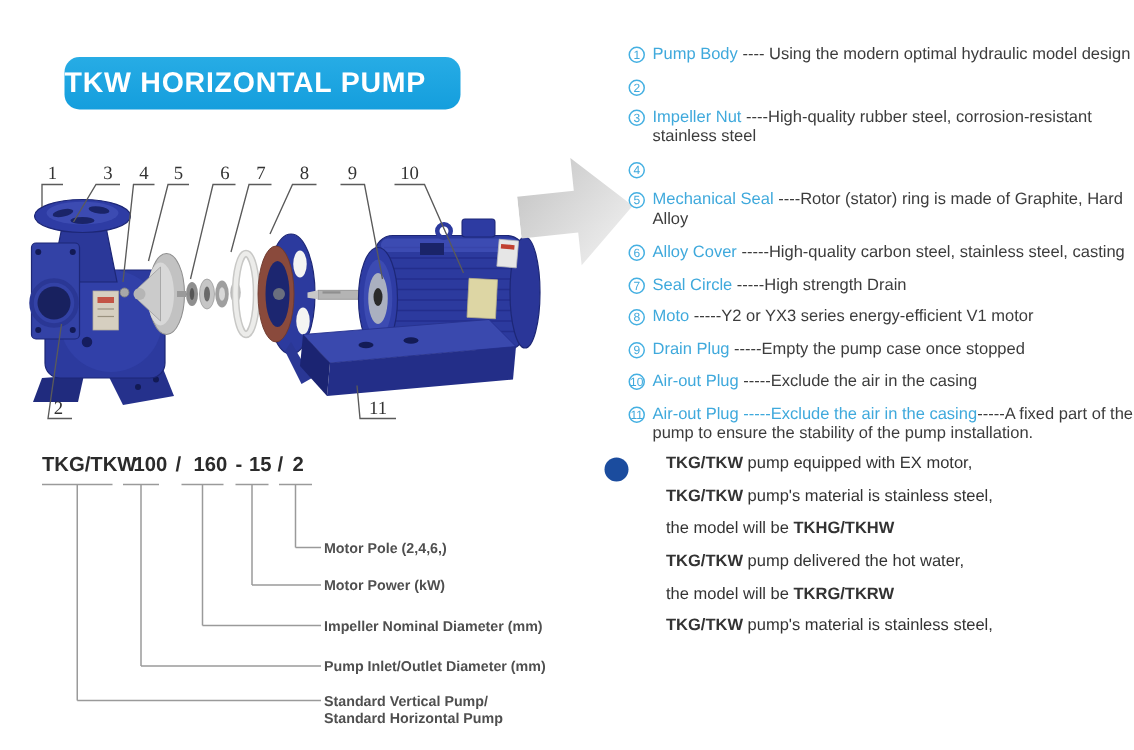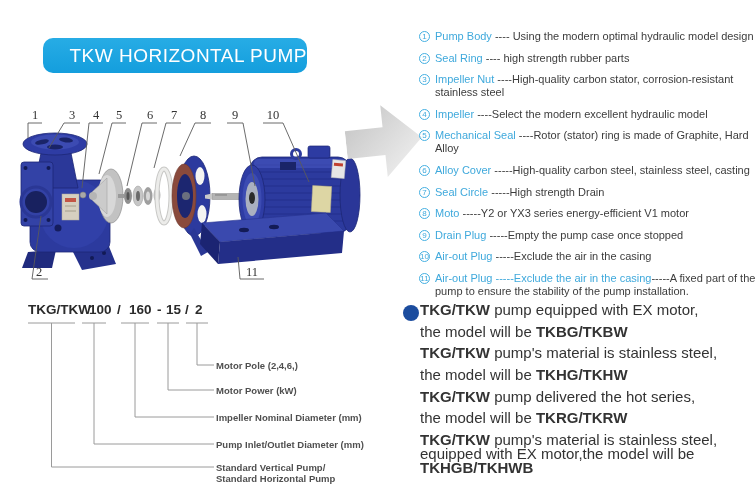--- a/index.html
+++ b/index.html
@@ -7,22 +7,22 @@
   body {
     position: relative; overflow: hidden; background:#ffffff;
     font-family:"Liberation Sans", sans-serif;
   }
   .abs { position:absolute; }
 
   
   .banner {
     left:43px; top:38px; width:264px; height:35px;
     background:linear-gradient(180deg,#27ace5,#149edd);
-    border-radius:10px; display:flex; align-items:center; justify-content:flex-end;
-    color:#fff; font-weight:normal; font-size:19px; letter-spacing:.5px;
+    border-radius:10px; display:flex; align-items:center; justify-content:flex-start;
+    color:#fff; font-weight:bold; font-size:19px; letter-spacing:.5px;
   }
 
   
   .diagram { left:12px; top:102px; }
   .arrow-wrap { left:346px; top:97px; transform:rotate(-6deg); }
 
   
   .parts-list { left:419px; top:30px; width:337px; }
   .part-item { display:flex; gap:5px; margin-bottom:8.6px; font-size:11px; line-height:13px; color:#3c3c3c; }
   .circ {
@@ -32,21 +32,21 @@
   }
   .pname { color:#3fa9dc;text-align:center; }
   .pdesc { color:#3c3c3c; }
 
   
   .model { left:18px; top:294px; }
 
   
   .variants { left:400px; top:303px; width:356px; }
   .bullet { position:absolute; left:3px; top:2px; width:16px; height:16px; border-radius:50%; background:#1b4c9e; }
-  .vline { margin-left:20px; font-size:15px; line-height:13.5px; color:#333; margin-bottom:8.2px; }
+  .vline { margin-left:44px; font-size:11px; line-height:13.5px; color:#333; margin-bottom:8.2px; }
   .vline.tight { margin-bottom:0.5px; }
   .vb { font-weight:bold; }
 
   
   text.callout-num { font-family:"Liberation Serif", serif; font-size:12.5px; fill:#333; }
   text.code-part { font-family:"Liberation Sans", sans-serif; font-size:13.5px; font-weight:bold; fill:#2b2b2b; }
   text.code-label { font-family:"Liberation Sans", sans-serif; font-size:9.5px; font-weight:bold; fill:#4f4f4f; }
 </style>
 </head>
 <body>
@@ -200,29 +200,27 @@
   <polygon points="0,30 38,30 38,8 76,44 38,80 38,58 0,58" fill="url(#agrad)"></polygon>
 </svg>
 
 <div class="abs parts-list" id="parts-list">
     <div class="part-item">
       <span class="circ">1</span>
       <span><span class="pname">Pump Body</span><span class="pdesc"> ---- Using the modern optimal hydraulic model design</span></span>
     </div>
     <div class="part-item">
       <span class="circ">2</span>
-      <span><span class="pname">Seal Ring</span><span class="pdesc"> ---- high strength rubber parts</span></span>
     </div>
     <div class="part-item">
       <span class="circ">3</span>
-      <span><span class="pname">Impeller Nut</span><span class="pdesc"> ----High-quality carbon stator, corrosion-resistant stainless steel</span></span>
+      <span><span class="pname">Impeller Nut</span><span class="pdesc"> ----High-quality rubber steel, corrosion-resistant stainless steel</span></span>
     </div>
     <div class="part-item">
       <span class="circ">4</span>
-      <span><span class="pname">Impeller</span><span class="pdesc"> ----Select the modern excellent hydraulic model</span></span>
     </div>
     <div class="part-item">
       <span class="circ">5</span>
       <span><span class="pname">Mechanical Seal</span><span class="pdesc"> ----Rotor (stator) ring is made of Graphite, Hard Alloy</span></span>
     </div>
     <div class="part-item">
       <span class="circ">6</span>
       <span><span class="pname">Alloy Cover</span><span class="pdesc"> -----High-quality carbon steel, stainless steel, casting</span></span>
     </div>
     <div class="part-item">
@@ -276,21 +274,19 @@
     <line x1="33.5" y1="29" x2="33.5" y2="173" stroke="#9a9a9a" stroke-width="1"></line>
     <line x1="33.5" y1="173" x2="196" y2="173" stroke="#9a9a9a" stroke-width="1"></line>
     <text x="198" y="176.5" class="code-label">Standard Vertical Pump/</text>
     <text x="198" y="188" class="code-label">Standard Horizontal Pump</text>
   </svg>
 
 <div class="abs variants">
   <span class="bullet"></span>
   <div id="variant-lines">
       <div class="vline"><span class="vb">TKG/TKW</span><span> pump equipped with EX motor,</span></div>
-      <div class="vline"><span>the model will be </span><span class="vb">TKBG/TKBW</span></div>
       <div class="vline"><span class="vb">TKG/TKW</span><span> pump's material is stainless steel,</span></div>
       <div class="vline"><span>the model will be </span><span class="vb">TKHG/TKHW</span></div>
-      <div class="vline"><span class="vb">TKG/TKW</span><span> pump delivered the hot series,</span></div>
+      <div class="vline"><span class="vb">TKG/TKW</span><span> pump delivered the hot water,</span></div>
       <div class="vline"><span>the model will be </span><span class="vb">TKRG/TKRW</span></div>
       <div class="vline tight"><span class="vb">TKG/TKW</span><span> pump's material is stainless steel,</span></div>
-      <div class="vline"><span>equipped with EX motor,the model will be </span><span class="vb">TKHGB/TKHWB</span></div>
     </div>
 </div>
 
 </body></html>

